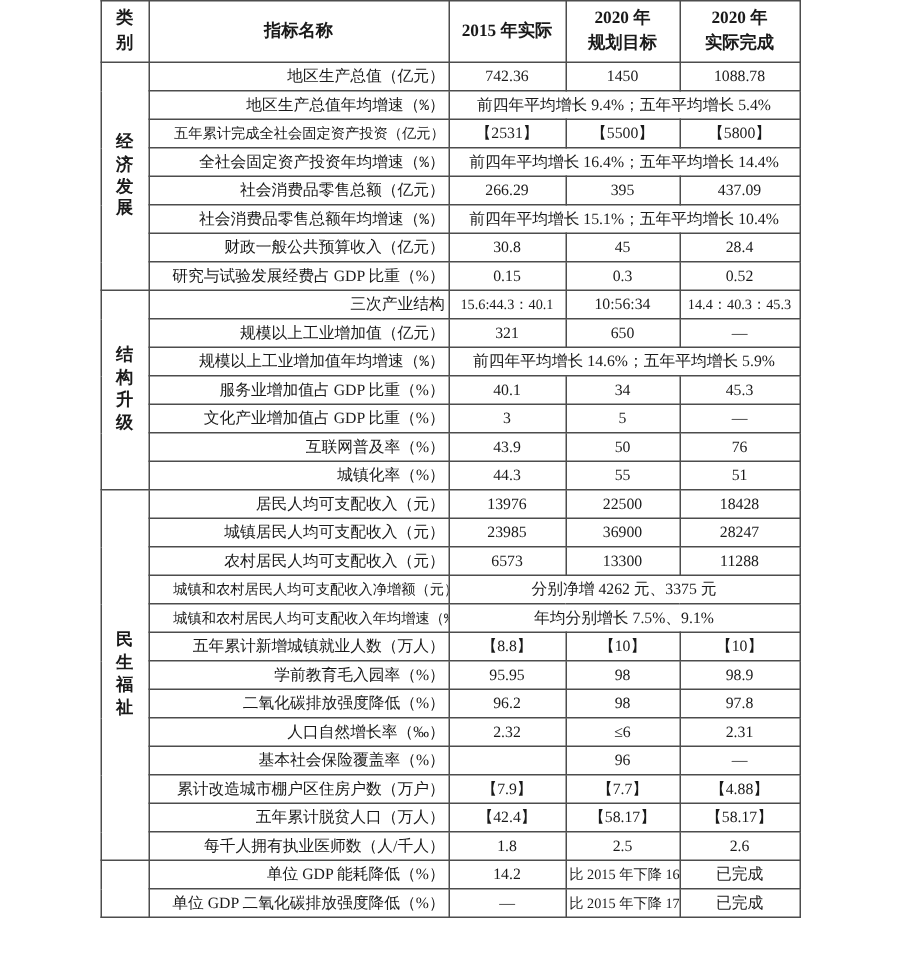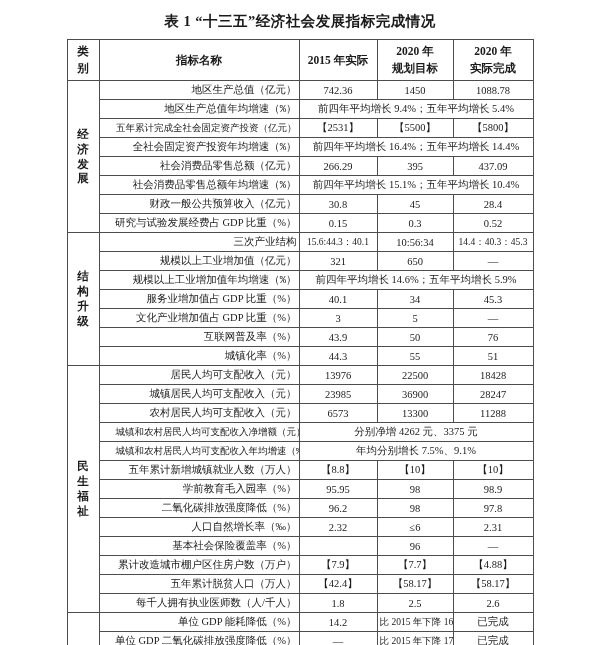--- a/index.html
+++ b/index.html
@@ -59,21 +59,20 @@
     text-align: center;
     font-size: 10.5px;
     white-space: nowrap;
   }
   td.val.tight { font-size: 9.5px; }
 </style>
 </head>
 <body>
 
 <div class="page">
-  <div class="title">表 1 “十三五”经济社会发展指标完成情况</div>
   <table class="grid">
     <colgroup>
       <col style="width:32px">
       <col style="width:200px">
       <col style="width:78px">
       <col style="width:76px">
       <col style="width:80px">
     </colgroup>
     <thead>
       <tr>

